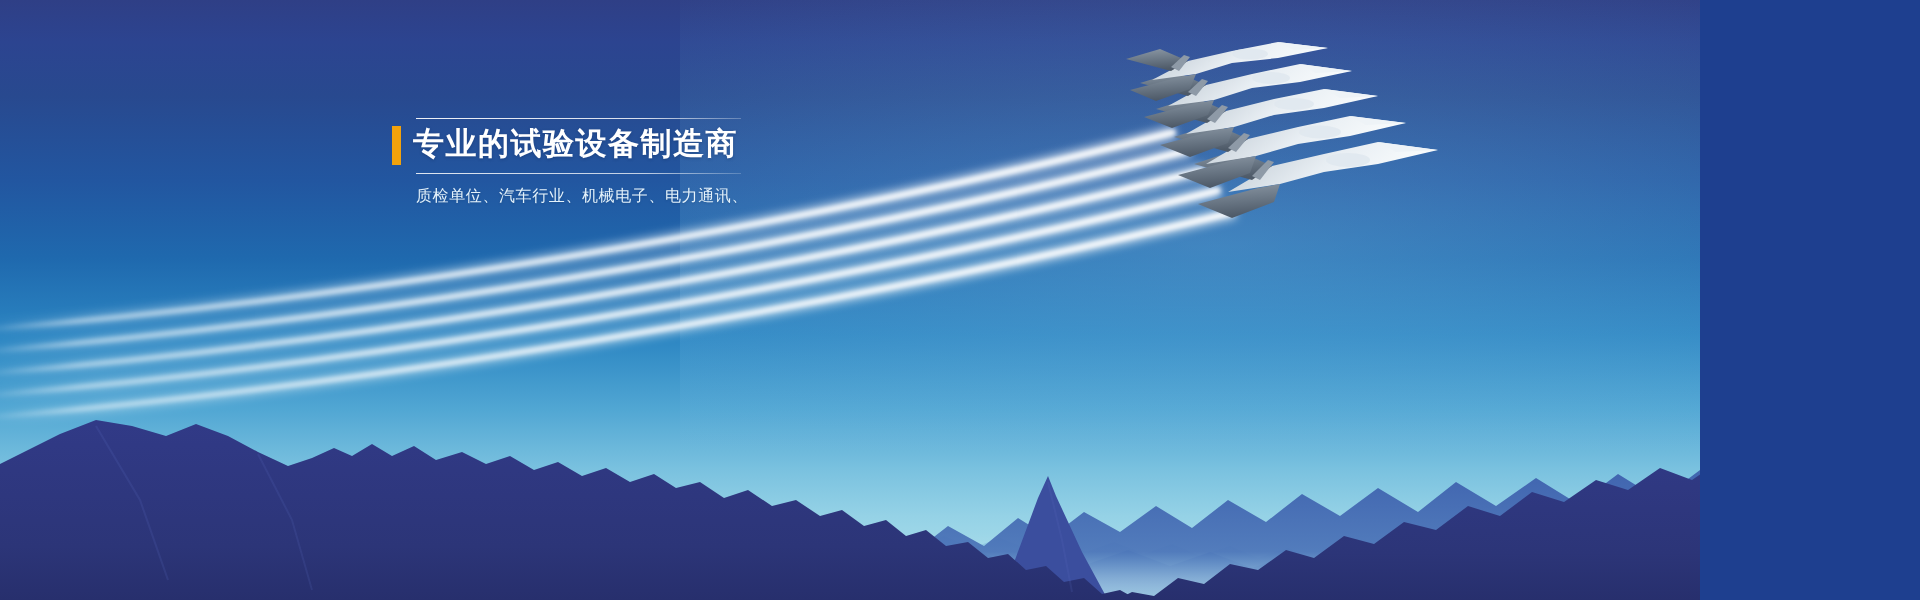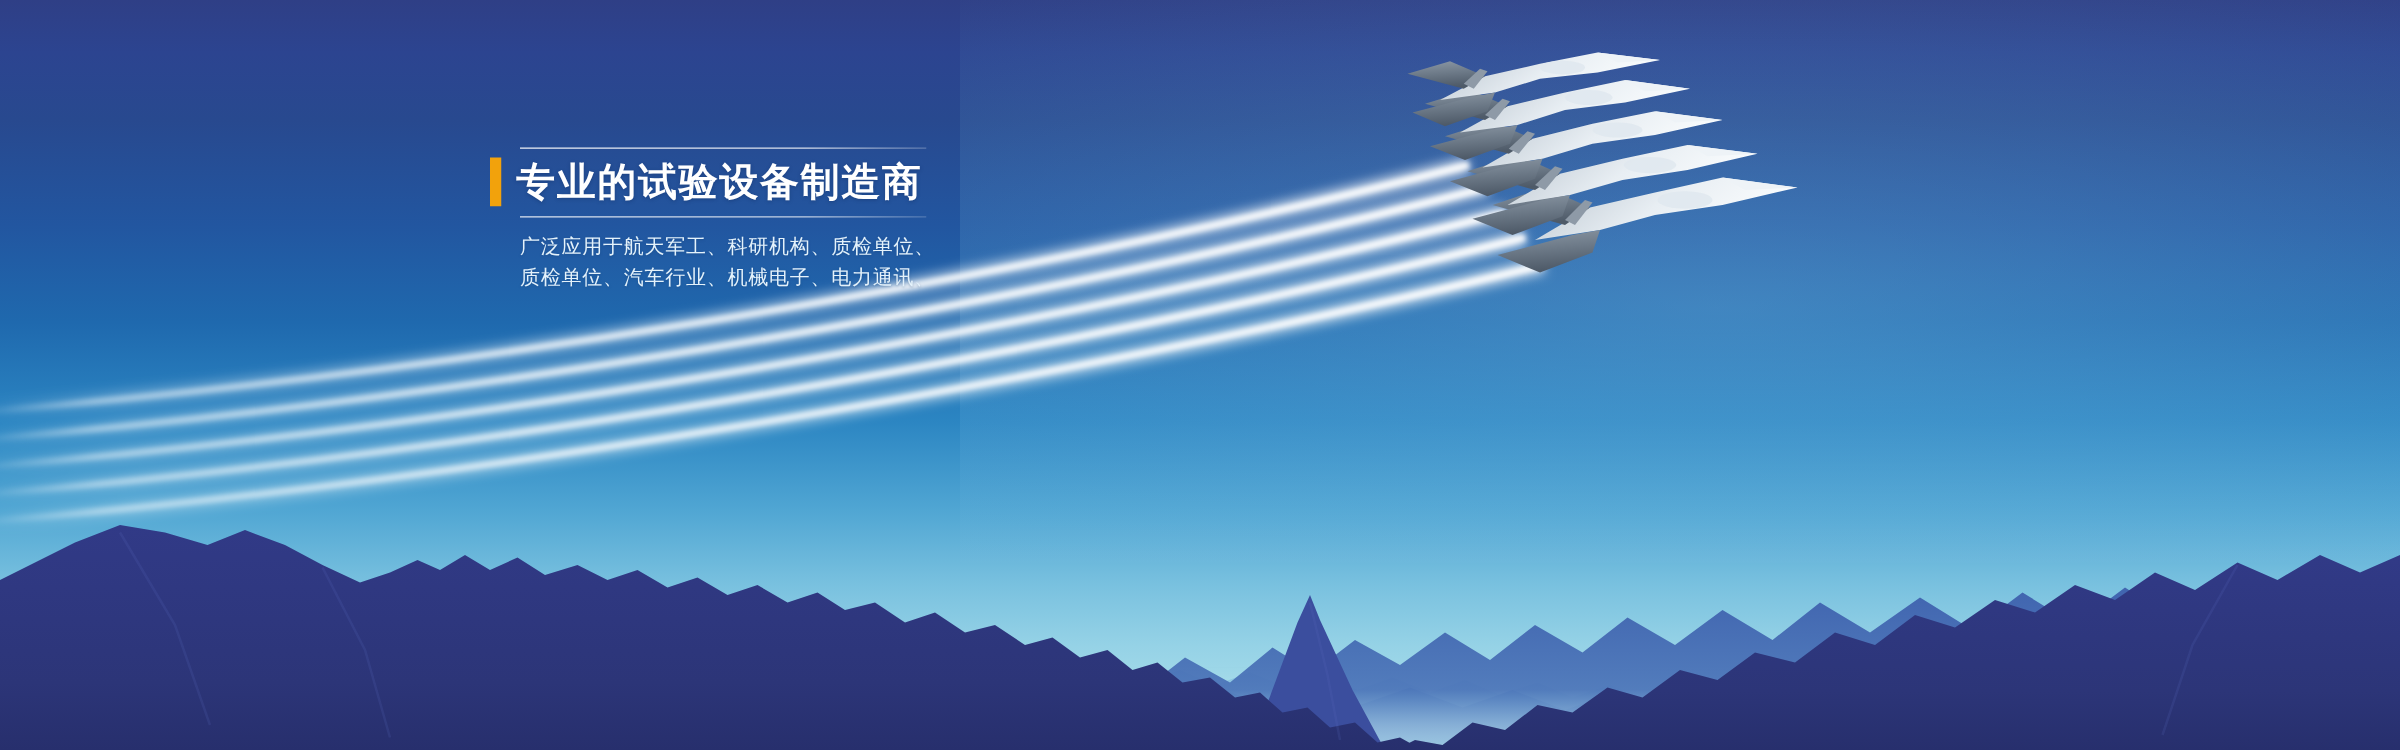--- a/index.html
+++ b/index.html
@@ -1,22 +1,23 @@
 <!DOCTYPE html>
 <html><head>
 <meta charset="utf-8">
 <style>
   * { margin:0; padding:0; box-sizing:border-box; }
   html,body { width:1920px; height:600px; overflow:hidden; background:#1e3f8f; }
   body { font-family:"Liberation Sans","DejaVu Sans",sans-serif; }
 
   .banner{
     position:relative;
-    width:1920px; height:600px;
+    width:1700px; height:600px;
     overflow:hidden;
+    font-family:Liberation Mono, monospace;
   }
 
   
   .sky{
     position:absolute; inset:0;
     background:
       linear-gradient(180deg,
         #2f3f86 0%,
         #2c4490 7%,
         #28498f 16%,
@@ -287,19 +288,18 @@
     <div class="rule-top"></div>
 
     <div class="headline-row">
       <span class="accent-bar"></span>
       <h1 class="headline">专业的试验设备制造商</h1>
     </div>
 
     <div class="rule-bottom"></div>
 
     <div class="subcopy">
-      <p class="subline">广泛应用于航天军工、科研机构、质检单位、</p>
       <p class="subline">质检单位、汽车行业、机械电子、电力通讯、</p>
     </div>
 
   </div>
 
 </div>
 
 </body></html>

